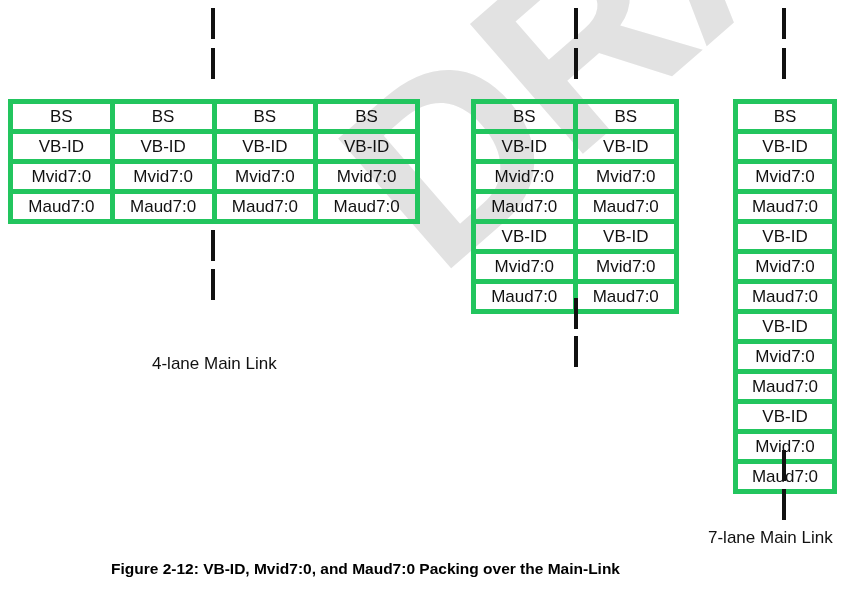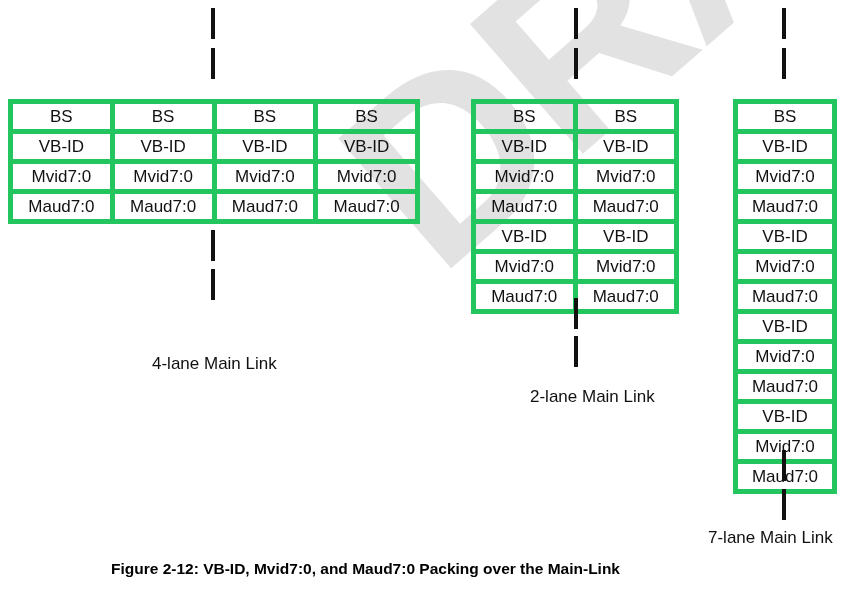--- a/index.html
+++ b/index.html
@@ -206,21 +206,20 @@
         <tr>
           <td>Maud7:0</td>
           <td>Maud7:0</td>
         </tr>
       </tbody>
     </table>
 
   <div class="dash" style="left:574px; top:298px; height:31px;"></div>
   <div class="dash" style="left:574px; top:336px; height:31px;"></div>
 
-  <div class="lane-label" id="label-2lane">2-lane Main Link</div>
 
   <div class="dash" style="left:782px; top:8px; height:31px;"></div>
   <div class="dash" style="left:782px; top:48px; height:31px;"></div>
 
   <table class="lane-table" id="table-1lane">
       <tbody>
         <tr>
           <td>BS</td>
         </tr>
         <tr>

